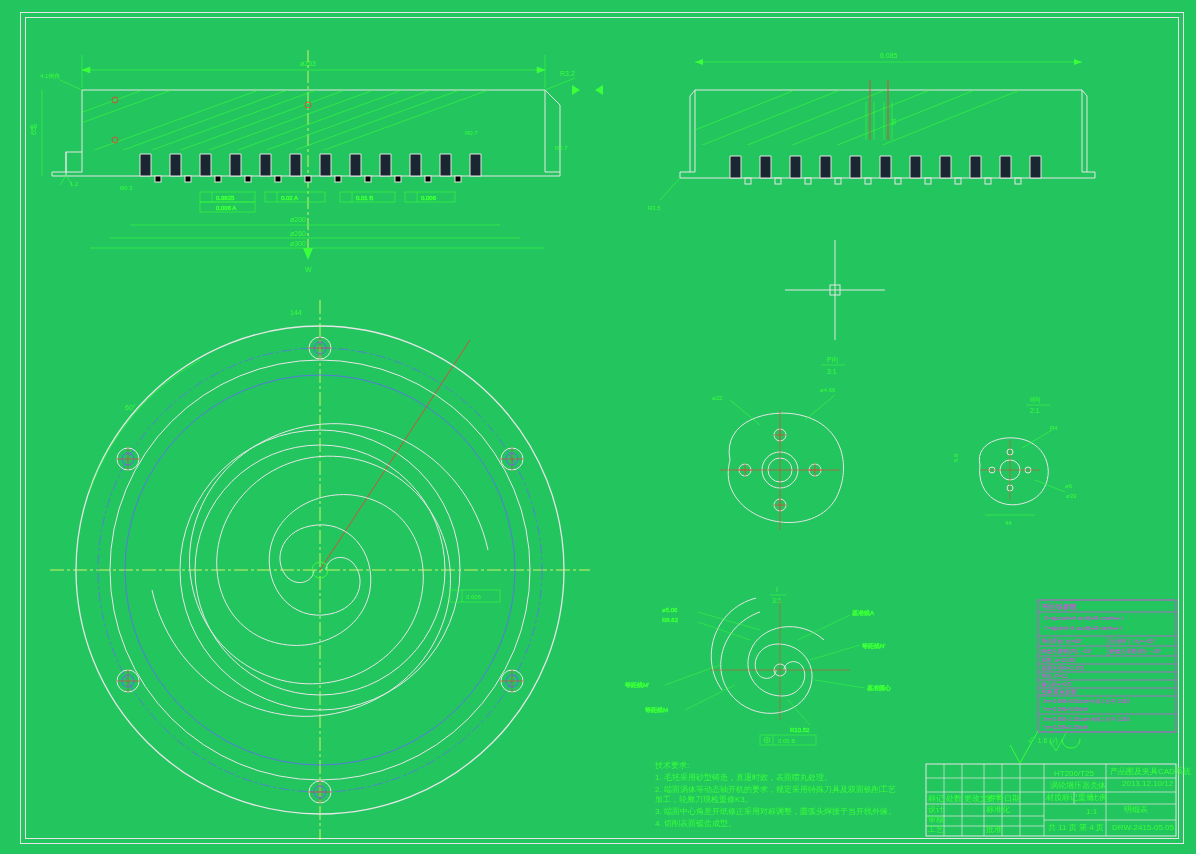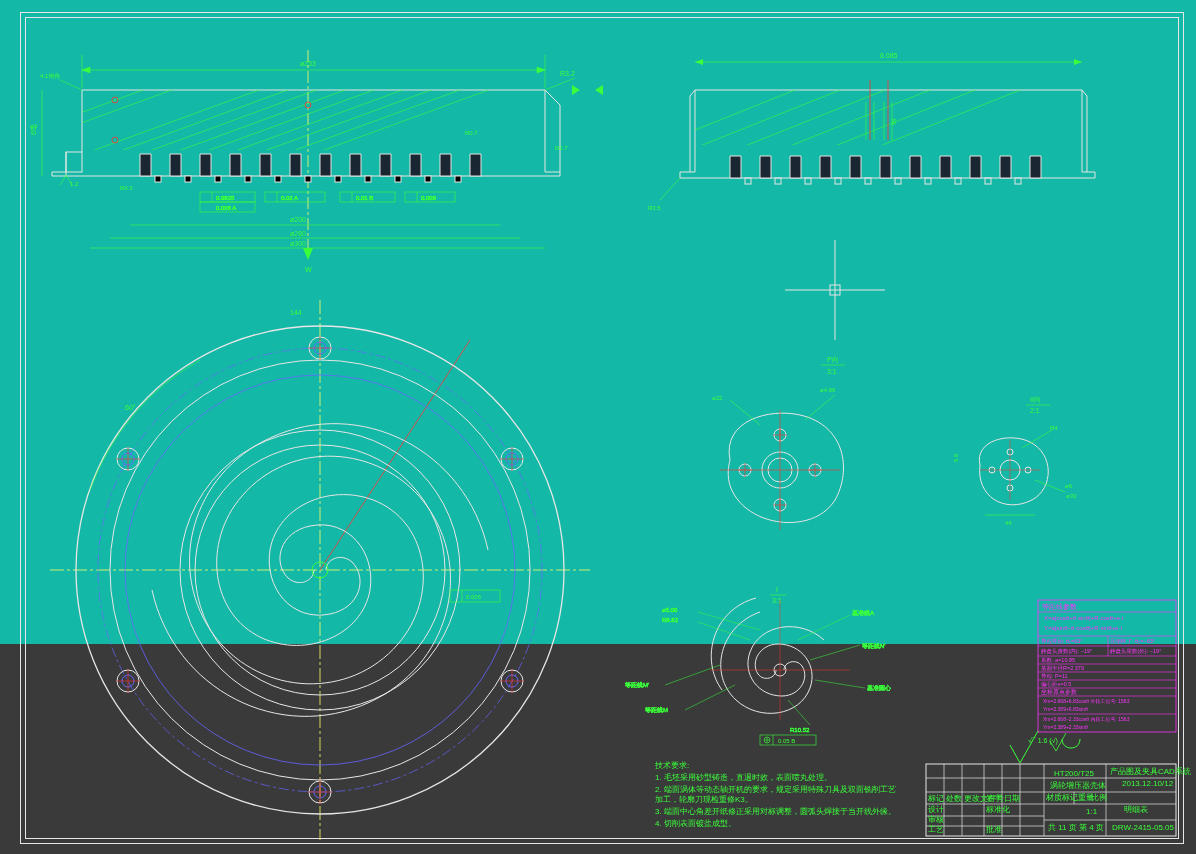--- a/index.html
+++ b/index.html
@@ -6,22 +6,22 @@
     margin: 0;
     background: #3a3a3a;
     width: 1196px;
     height: 854px;
     font-family: "SimSun", "Arial", sans-serif;
     overflow: hidden;
   }
   .canvas {
     position: relative;
     width: 1196px;
-    height: 644px;
-    background: #14b8a6;
+    height: 854px;
+    background: #22c55e;
   }
   .frame-outer {
     position: absolute;
     left: 20px; top: 12px;
     width: 1162px; height: 830px;
     border: 1.5px solid #e6e6e6;
   }
   .frame-inner {
     position: absolute;
     left: 25px; top: 17px;

